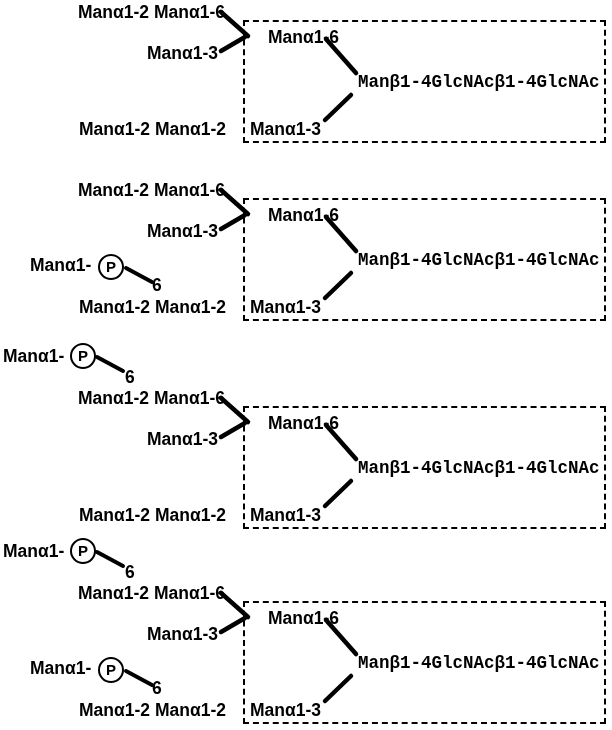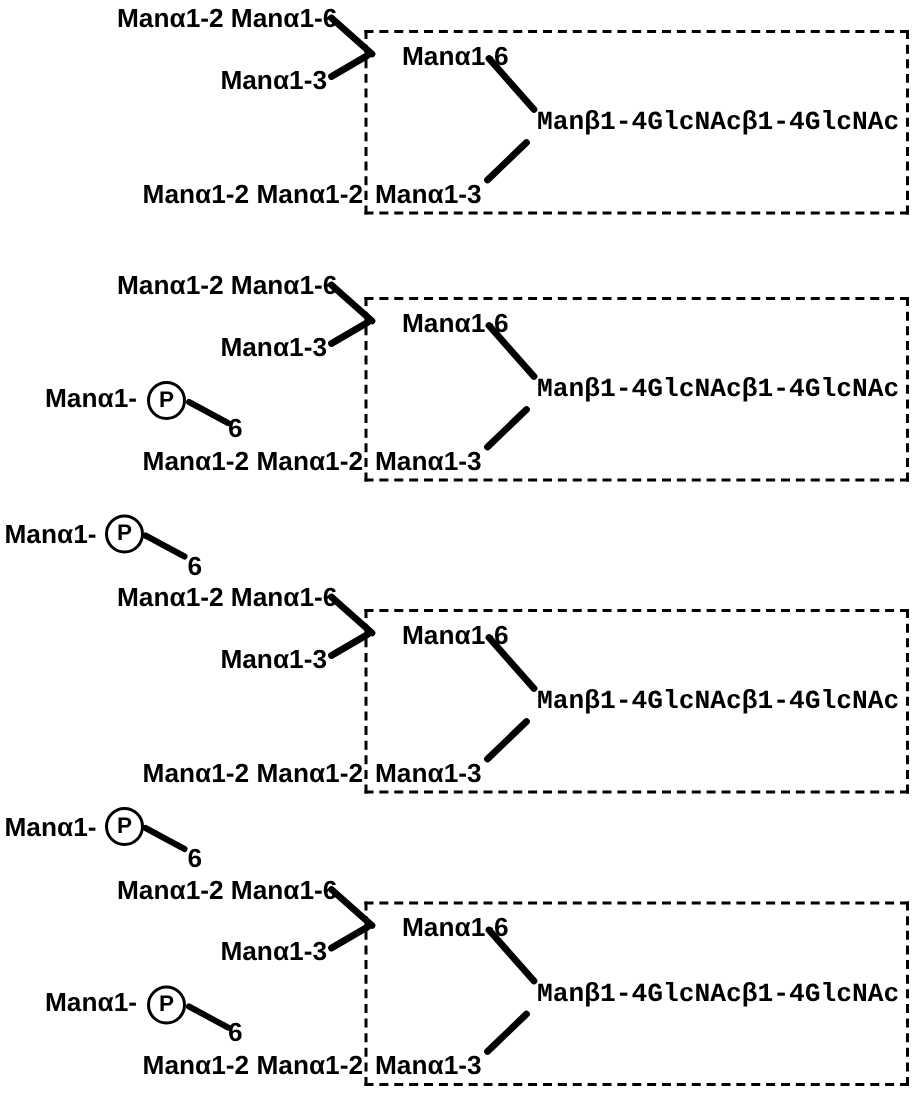--- a/index.html
+++ b/index.html
@@ -12,21 +12,21 @@
   #bonds { position:absolute; left:0; top:0; z-index:1; }
   .structure { position:absolute; left:0; width:612px; height:0; z-index:2; }
   .t {
     position:absolute; font-weight:bold; font-size:17.5px; line-height:21px;
     white-space:nowrap; color:#000;
   }
   .upper-arm   { left:78px;  top:-2px; }
   .middle-arm  { left:63px;  top:39px;  width:155px; text-align:right; }
   .branch-man6 { left:236px; top:23px;margin-left:32px; }
   .core-chain  { left:358px; top:68px;font-family:Liberation Mono, monospace; }
-  .lower-arm   { left:63px;  top:115px; width:179px; text-align:right; }
+  .lower-arm   { left:63px;  top:115px; width:179px; text-align:center; }
   .branch-man3 { left:250px; top:115px; }
   .dash-box {
     position:absolute; left:243px; top:16px; width:359px; height:119px;
     border:2px dashed #000;
   }
   .p-circle {
     position:absolute; width:22px; height:22px; border:2px solid #000;
     border-radius:50%; background:#fff; text-align:center; z-index:3;
   }
   .p-sym { font-weight:bold; font-size:15px; line-height:22px; display:block; }

